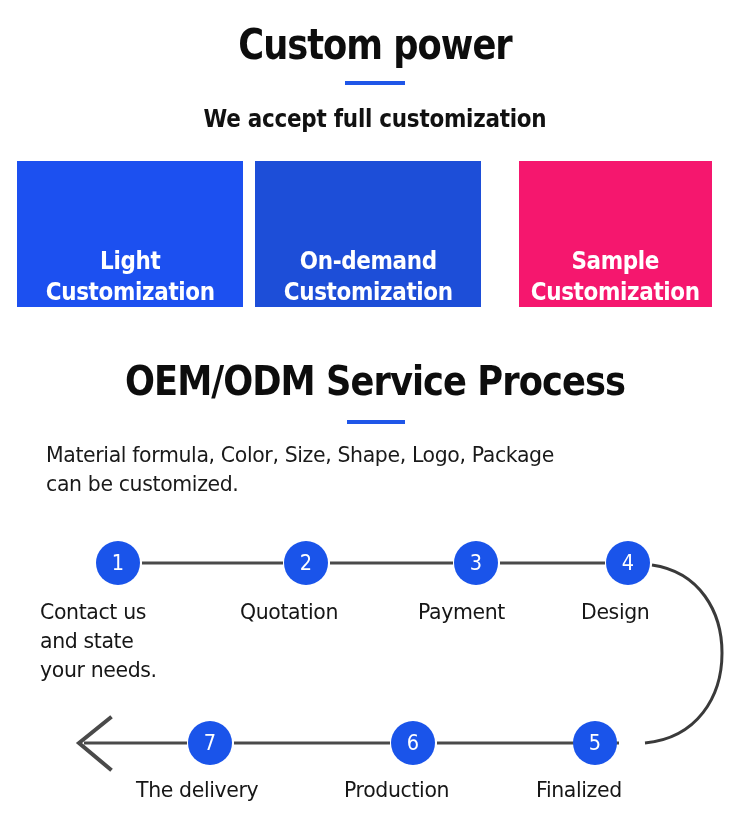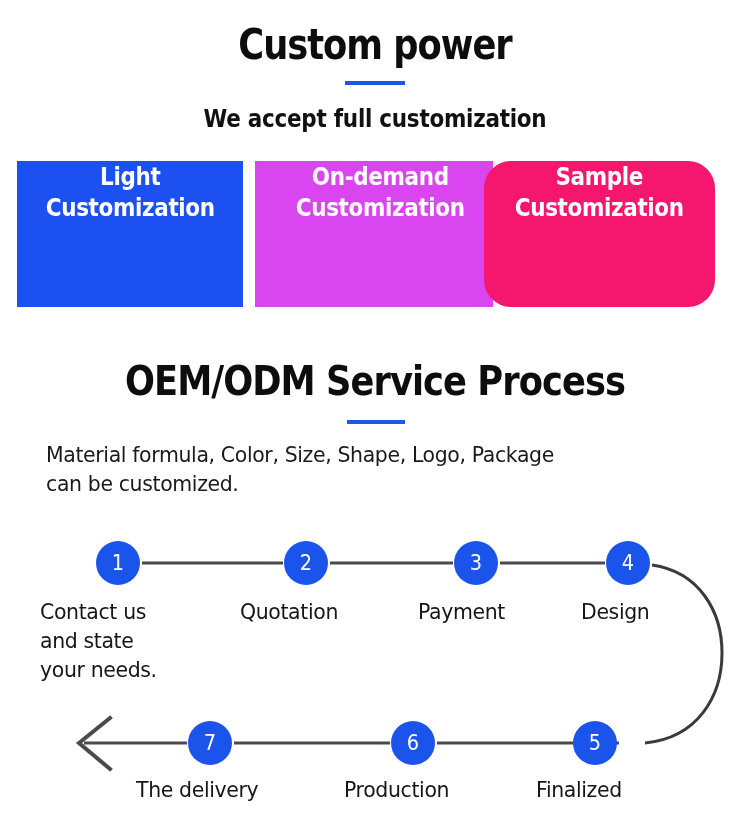--- a/index.html
+++ b/index.html
@@ -79,27 +79,27 @@
     left: 17px;
     top: 149px;
     width: 706px;
     height: 146px;
   }
   .card {
     position: absolute;
     top: 0;
     height: 146px;
     display: flex;
-    align-items: flex-start;
+    align-items: flex-end;
     justify-content: center;
     text-align: center;
   }
   .card-0 { left: 0px;   width: 226px; }
   .card-1 { left: 238px; width: 226px; }
-  .card-2 { left: 467px; width: 231px; border-radius: 27px; }
+  .card-2 { left: 502px; width: 193px; }
 
   .card-label {
     font-family: "DejaVu Sans", sans-serif;
     font-weight: bold;
     font-size: 25px;
     line-height: 31px;
     color: #ffffff;
     letter-spacing: -0.4px;
     transform: scaleX(0.86);
     white-space: pre-line;
@@ -209,21 +209,21 @@
 
   <div class="hero-subtitle">We accept full customization</div>
 
   <div class="cards">
 
     <div class="card card-0" style="background:#1c50f0;">
       <div class="card-label">Light
 Customization</div>
     </div>
 
-    <div class="card card-1" style="background:#d946ef;padding-left:12px;">
+    <div class="card card-1" style="background:#1d4ed8;">
       <div class="card-label">On-demand
 Customization</div>
     </div>
 
     <div class="card card-2" style="background:#f5176e;">
       <div class="card-label">Sample
 Customization</div>
     </div>
 
   </div>

